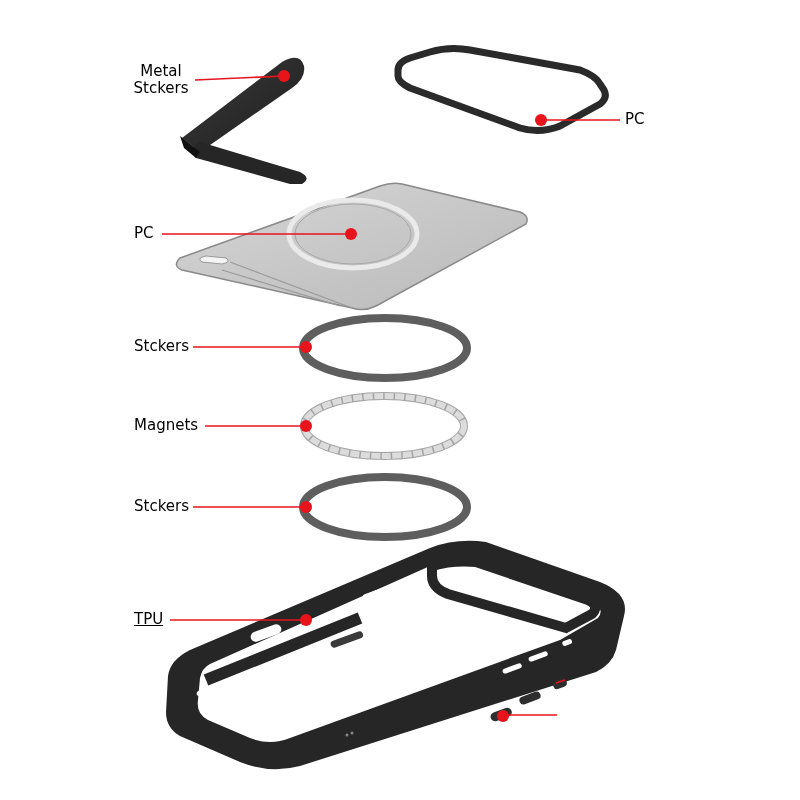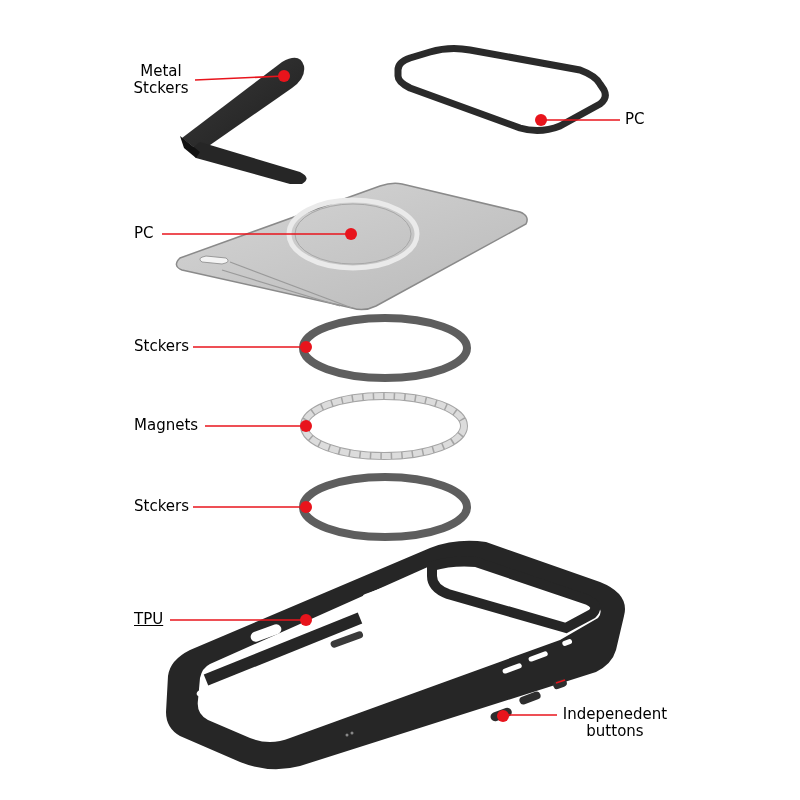--- a/index.html
+++ b/index.html
@@ -122,17 +122,13 @@
   <div class="label" style="left:134px; top:225px;">PC</div>
 
   <div class="label" style="left:134px; top:338px;">Stckers</div>
 
   <div class="label" style="left:134px; top:417px;">Magnets</div>
 
   <div class="label" style="left:134px; top:498px;">Stckers</div>
 
   <div class="label" style="left:134px; top:611px;text-decoration:underline;">TPU</div>
 
-  <div class="label center" style="left:555px; top:706px; width:120px;">
-    <div>Indepenedent</div>
-    <div>buttons</div>
-  </div>
 </div>
 
 </body></html>

